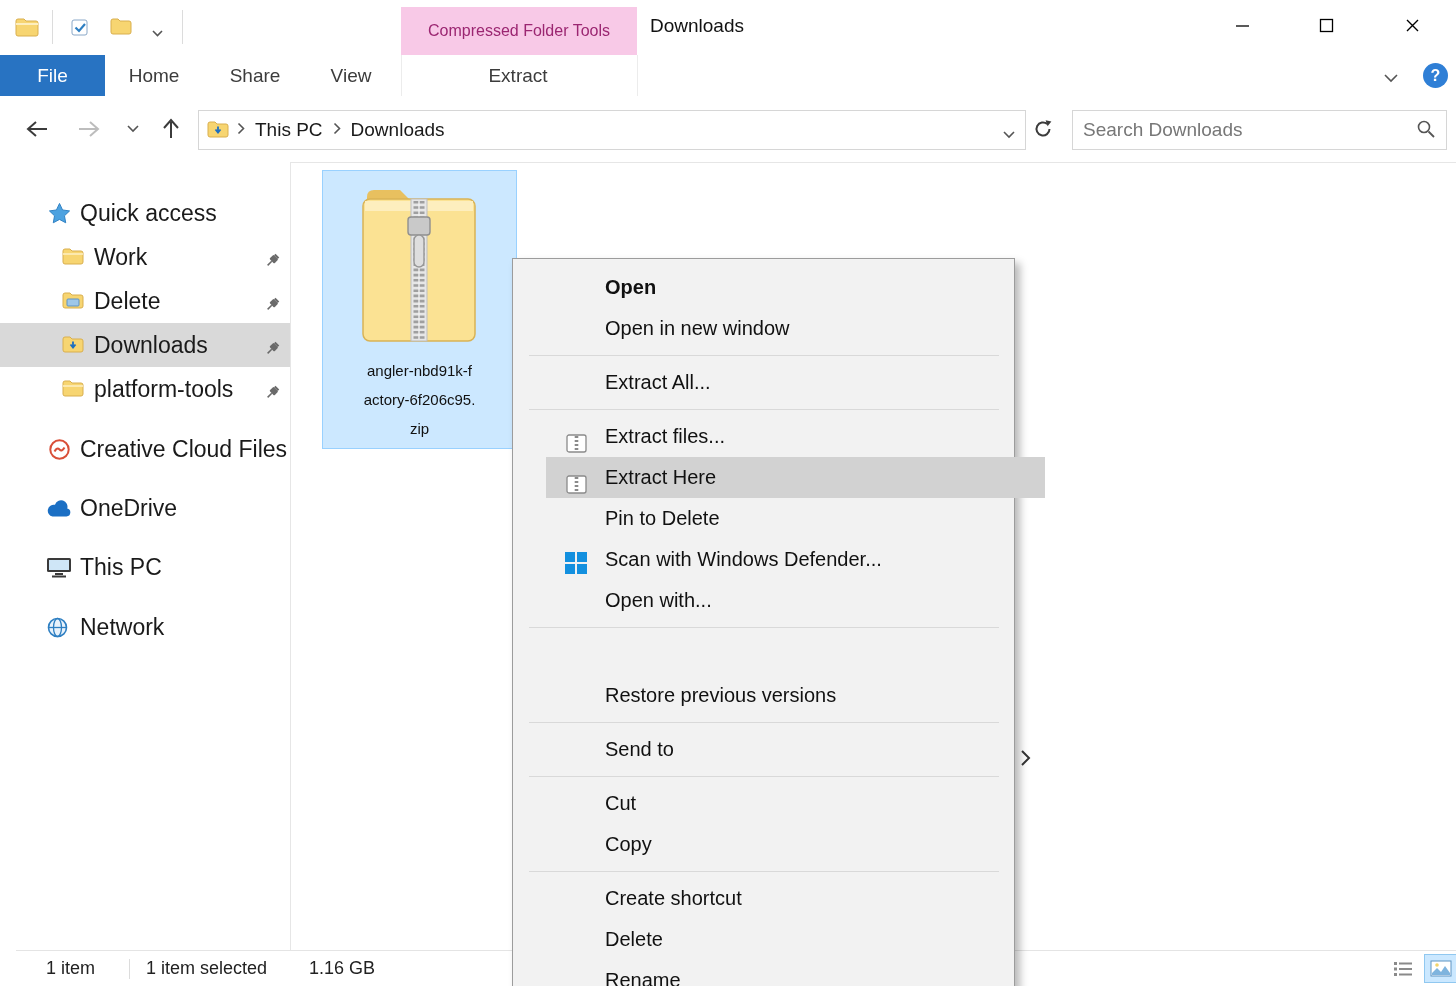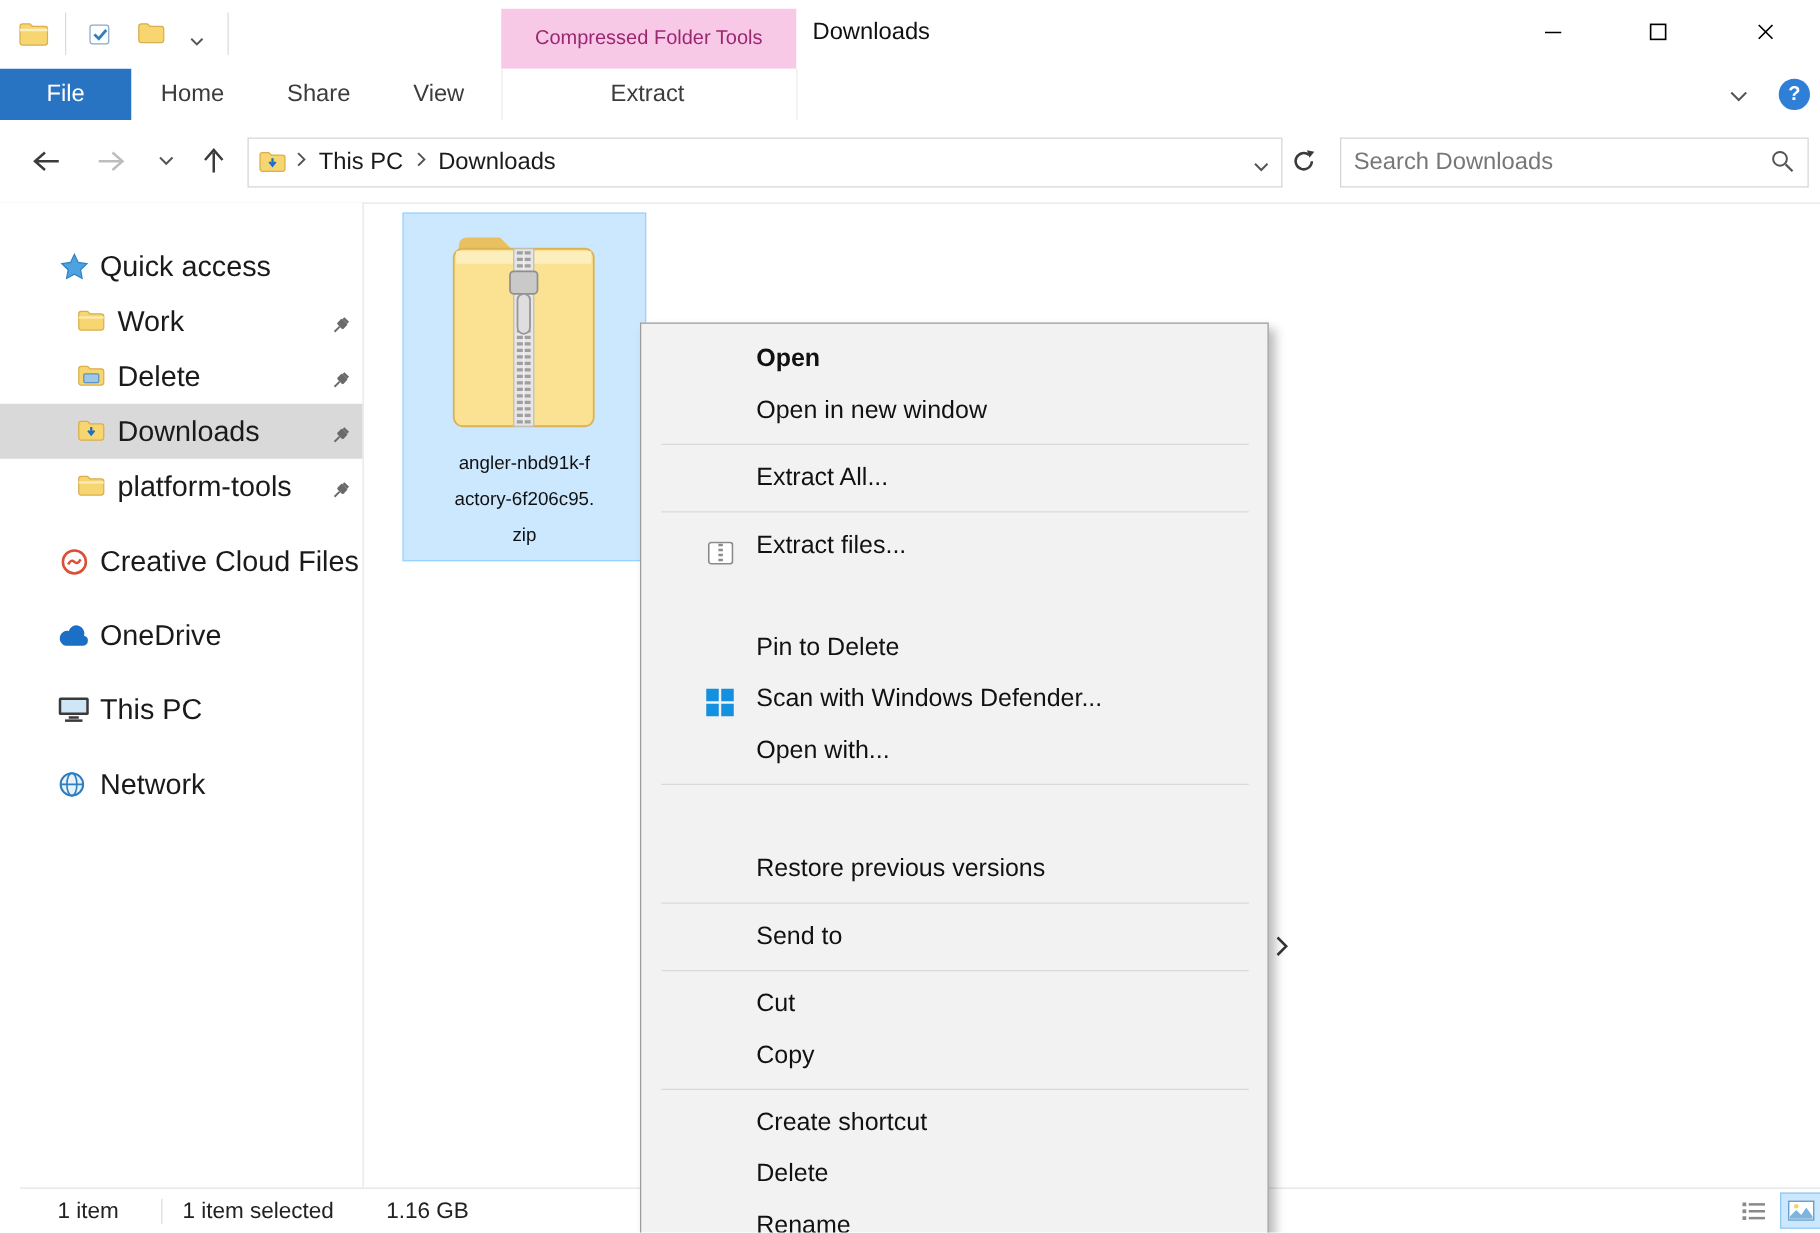--- a/index.html
+++ b/index.html
@@ -385,20 +385,29 @@
 
     <div class="mi" style="top:157px;">
       <span class="mi-icon" style="left:20px;">
         <svg width="21" height="19" viewBox="0 0 21 19">
             <rect x="1" y="1" width="19" height="17" rx="2" fill="#fff" stroke="#8a8a8a" stroke-width="1.3"></rect>
             <line x1="10.5" y1="2" x2="10.5" y2="17" stroke="#8a8a8a" stroke-width="3.6" stroke-dasharray="2 2"></line>
           </svg>
       </span>
       <span>Extract files...</span>
     </div>
+    <div class="mi hl" style="top:198px;">
+      <span class="mi-icon" style="left:20px;">
+        <svg width="21" height="19" viewBox="0 0 21 19">
+            <rect x="1" y="1" width="19" height="17" rx="2" fill="#fff" stroke="#8a8a8a" stroke-width="1.3"></rect>
+            <line x1="10.5" y1="2" x2="10.5" y2="17" stroke="#8a8a8a" stroke-width="3.6" stroke-dasharray="2 2"></line>
+          </svg>
+      </span>
+      <span>Extract Here</span>
+    </div>
     <div class="mi" style="top:239px;">
       <span>Pin to Delete</span>
     </div>
     <div class="mi" style="top:280px;">
       <span class="mi-icon" style="left:18px;top:9px;">
         <svg width="24" height="24" viewBox="0 0 24 24">
             <rect x="1" y="1" width="10" height="10" fill="#1390df"></rect>
             <rect x="13" y="1" width="10" height="10" fill="#1390df"></rect>
             <rect x="1" y="13" width="10" height="10" fill="#1390df"></rect>
             <rect x="13" y="13" width="10" height="10" fill="#1390df"></rect>

